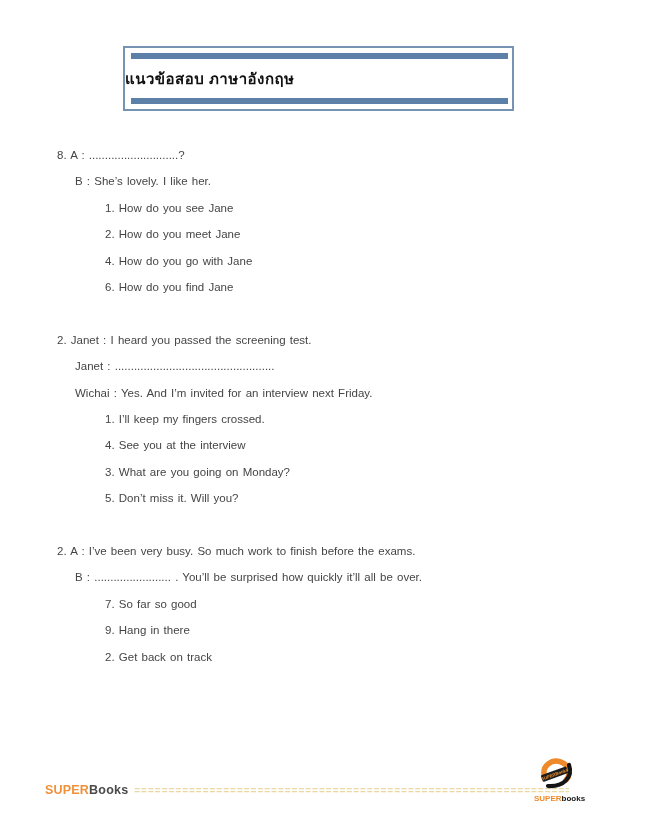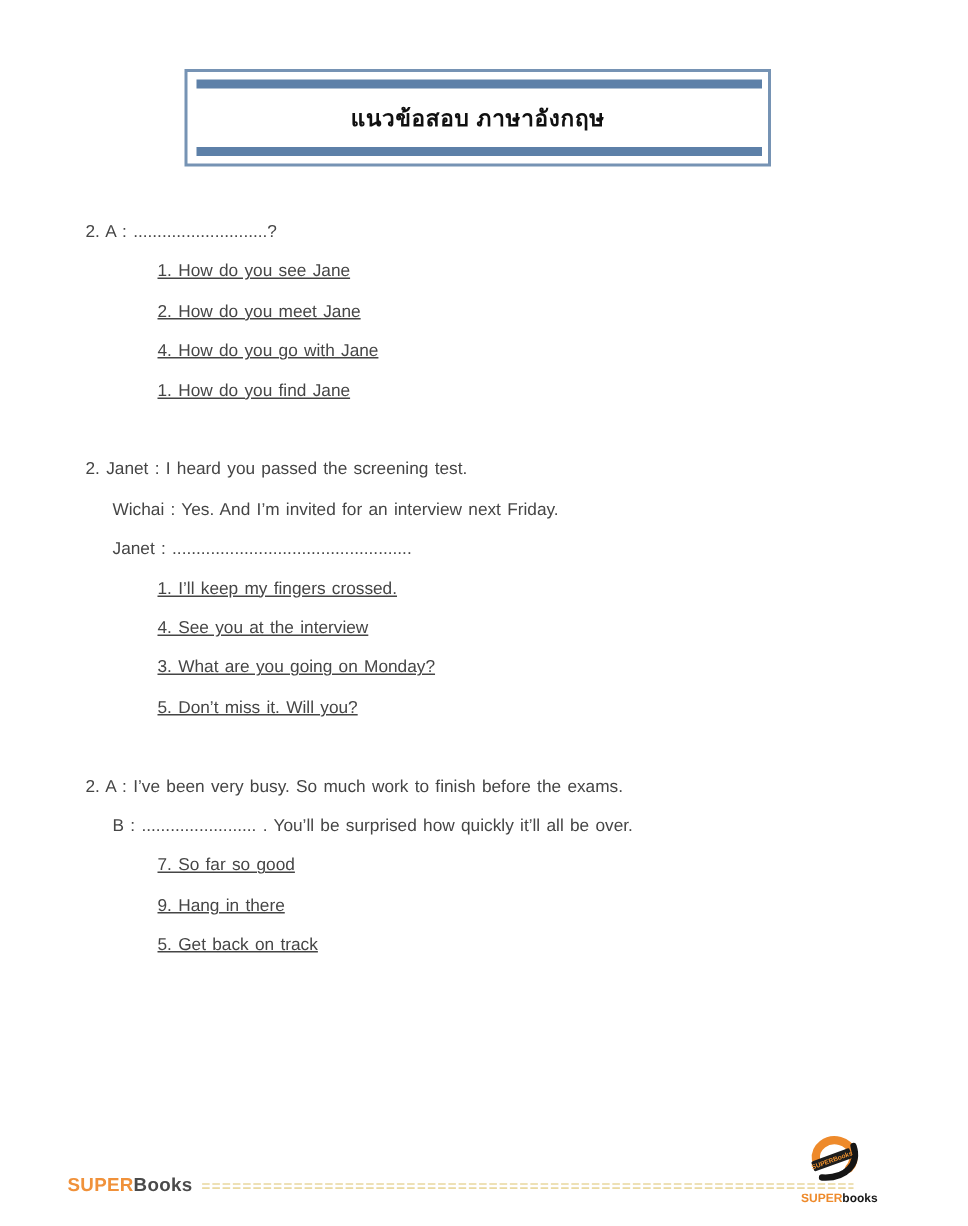--- a/index.html
+++ b/index.html
@@ -20,21 +20,21 @@
   .title-box {
     position: absolute;
     left: 123px;
     top: 46px;
     width: 387px;
     height: 61px;
     border: 2px solid #7693b4;
     background: #ffffff;
     display: flex;
     align-items: center;
-    justify-content: center;
+    justify-content: flex-start;
   }
   .title-box .bar {
     position: absolute;
     left: 6px;
     right: 4px;
     height: 6px;
     background: #5d80a8;
   }
   .title-box .bar.top { top: 5px; }
   .title-box .bar.bottom { bottom: 5px; }
@@ -52,21 +52,21 @@
     top: 142px;
     right: 30px;
     font-size: 11.5px;
     line-height: 26.4px;
     color: #454545;
     word-spacing: 1px;
   }
   .question { margin-bottom: 26.4px; }
   .line { white-space: nowrap; }
   .speaker { padding-left: 18px; }
-  .choice  { padding-left: 48px; text-decoration: underline; }
+  .choice  { padding-left: 48px; }
 
   
   .footer {
     position: absolute;
     left: 45px;
     right: 70px;
     bottom: 20px;
     display: flex;
     align-items: baseline;
   }
@@ -109,43 +109,44 @@
 
 <div class="title-box">
   <div class="bar top"></div>
   <span class="title-text">แนวข้อสอบ  ภาษาอังกฤษ</span>
   <div class="bar bottom"></div>
 </div>
 
 <div class="content">
 
   <div class="question">
-    <div class="line">2. A : ............................?</div>
+    <div class="line">8. A : ............................?</div>
+    <div class="line speaker">B : She’s lovely. I like her.</div>
     <div class="line choice">1. How do you see Jane</div>
     <div class="line choice">2. How do you meet Jane</div>
     <div class="line choice">4. How do you go with Jane</div>
-    <div class="line choice">1. How do you find Jane</div>
+    <div class="line choice">6. How do you find Jane</div>
   </div>
 
   <div class="question">
     <div class="line">2. Janet : I heard you passed the screening test.</div>
+    <div class="line speaker">Janet : ..................................................</div>
     <div class="line speaker">Wichai : Yes. And I’m invited for an interview next Friday.</div>
-    <div class="line speaker">Janet : ..................................................</div>
     <div class="line choice">1. I’ll keep my fingers crossed.</div>
     <div class="line choice">4. See you at the interview</div>
     <div class="line choice">3. What are you going on Monday?</div>
     <div class="line choice">5. Don’t miss it. Will you?</div>
   </div>
 
   <div class="question">
     <div class="line">2. A : I’ve been very busy. So much work to finish before the exams.</div>
     <div class="line speaker">B : ........................ . You’ll be surprised how quickly it’ll all be over.</div>
     <div class="line choice">7. So far so good</div>
     <div class="line choice">9. Hang in there</div>
-    <div class="line choice">5. Get back on track</div>
+    <div class="line choice">2. Get back on track</div>
   </div>
 
 </div>
 
 <div class="footer">
   <div class="brand"><span class="orange">SUPER</span><span class="dark">Books</span></div>
   <div class="dash-line">==========================================================================================</div>
 </div>
 
 <div class="logo-block">

